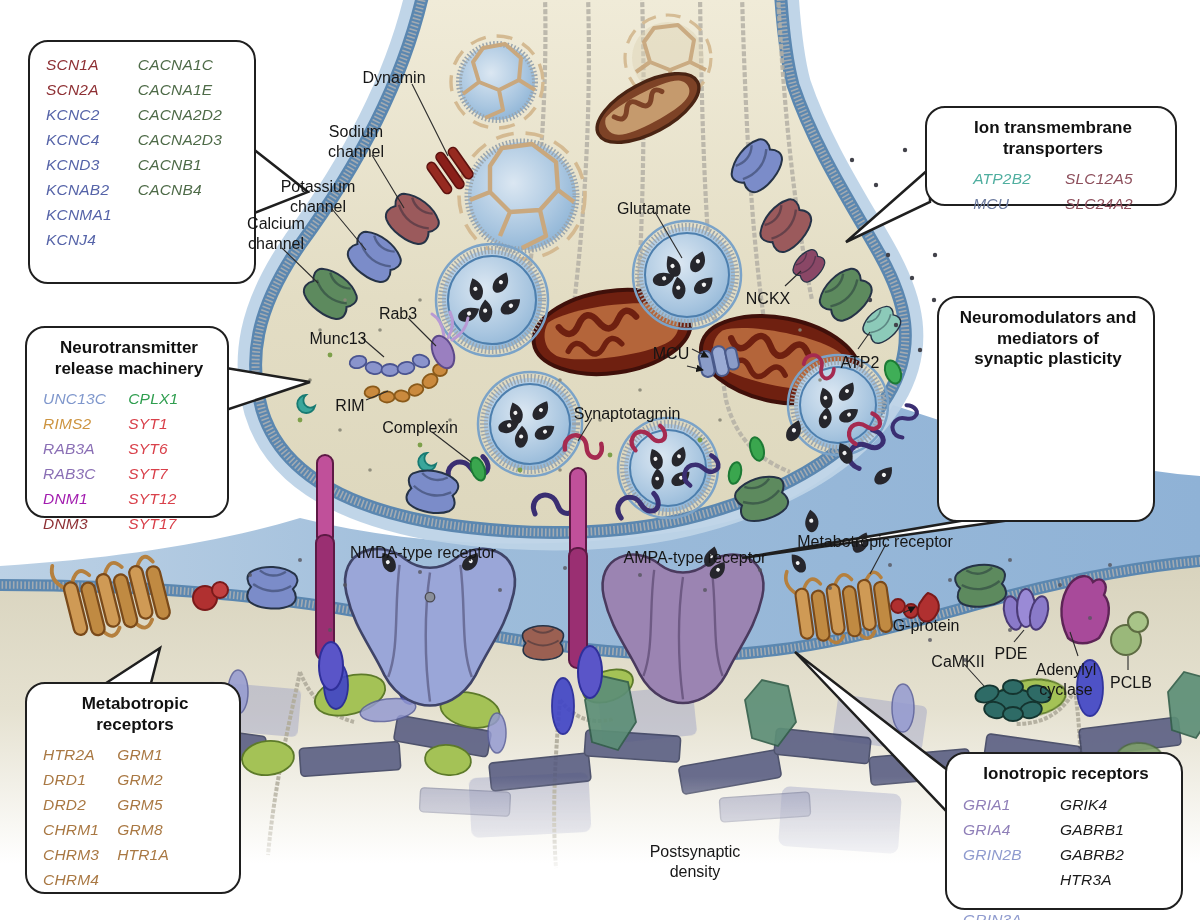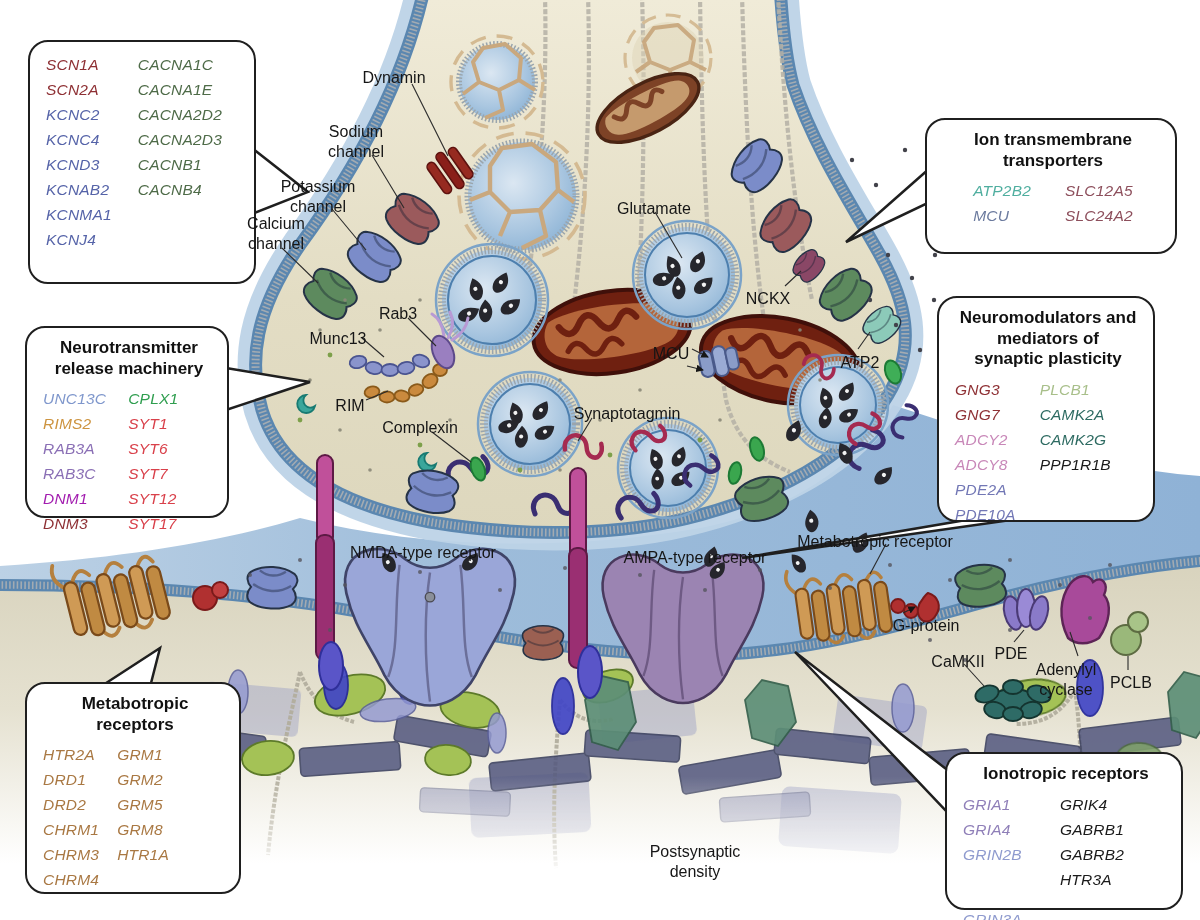--- a/index.html
+++ b/index.html
@@ -523,21 +523,21 @@
       <span class="gene" style="color: rgb(78, 107, 72);">CACNA1C</span>
       <span class="gene" style="color: rgb(78, 107, 72);">CACNA1E</span>
       <span class="gene" style="color: rgb(78, 107, 72);">CACNA2D2</span>
       <span class="gene" style="color: rgb(78, 107, 72);">CACNA2D3</span>
       <span class="gene" style="color: rgb(78, 107, 72);">CACNB1</span>
       <span class="gene" style="color: rgb(78, 107, 72);">CACNB4</span>
     </div>
   </div>
 </div>
 
-<div class="callout" style="left:925px;top:106px;width:252px;height:136px;margin-top:12px;">
+<div class="callout" style="left:925px;top:106px;width:252px;height:100px;">
   <div class="ttl">Ion transmembrane
 transporters</div>
   <div class="cols" style="gap:34px;justify-content:center;">
     <div class="col">
       <span class="gene" style="color: rgb(79, 174, 159);">ATP2B2</span>
       <span class="gene" style="color: rgb(107, 122, 158);">MCU</span>
     </div>
     <div class="col">
       <span class="gene" style="color: rgb(141, 79, 92);">SLC12A5</span>
       <span class="gene" style="color: rgb(141, 79, 92);">SLC24A2</span>
@@ -565,36 +565,20 @@
       <span class="gene" style="color: rgb(217, 64, 74);">SYT12</span>
       <span class="gene" style="color: rgb(217, 64, 74);">SYT17</span>
     </div>
   </div>
 </div>
 
 <div class="callout" style="left:937px;top:296px;width:218px;height:226px;">
   <div class="ttl">Neuromodulators and
 mediators of
 synaptic plasticity</div>
-  <div class="cols" style="gap:24px;">
-    <div class="col">
-      <span class="gene" style="color: rgb(142, 48, 52);">GNG3</span>
-      <span class="gene" style="color: rgb(142, 48, 52);">GNG7</span>
-      <span class="gene" style="color: rgb(200, 135, 184);">ADCY2</span>
-      <span class="gene" style="color: rgb(200, 135, 184);">ADCY8</span>
-      <span class="gene" style="color: rgb(114, 119, 181);">PDE2A</span>
-      <span class="gene" style="color: rgb(114, 119, 181);">PDE10A</span>
-    </div>
-    <div class="col">
-      <span class="gene" style="color: rgb(168, 191, 138);">PLCB1</span>
-      <span class="gene" style="color: rgb(46, 107, 98);">CAMK2A</span>
-      <span class="gene" style="color: rgb(46, 107, 98);">CAMK2G</span>
-      <span class="gene" style="color: rgb(26, 26, 26);">PPP1R1B</span>
-    </div>
-  </div>
 </div>
 
 <div class="callout" style="left:25px;top:682px;width:216px;height:212px;">
   <div class="ttl">Metabotropic
 receptors</div>
   <div class="cols" style="gap:18px;">
     <div class="col">
       <span class="gene" style="color: rgb(169, 120, 67);">HTR2A</span>
       <span class="gene" style="color: rgb(169, 120, 67);">DRD1</span>
       <span class="gene" style="color: rgb(169, 120, 67);">DRD2</span>

